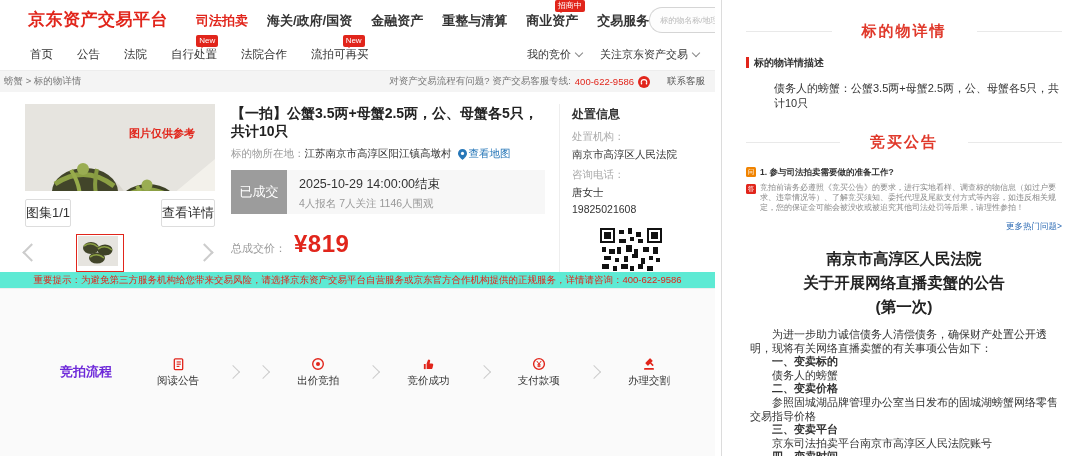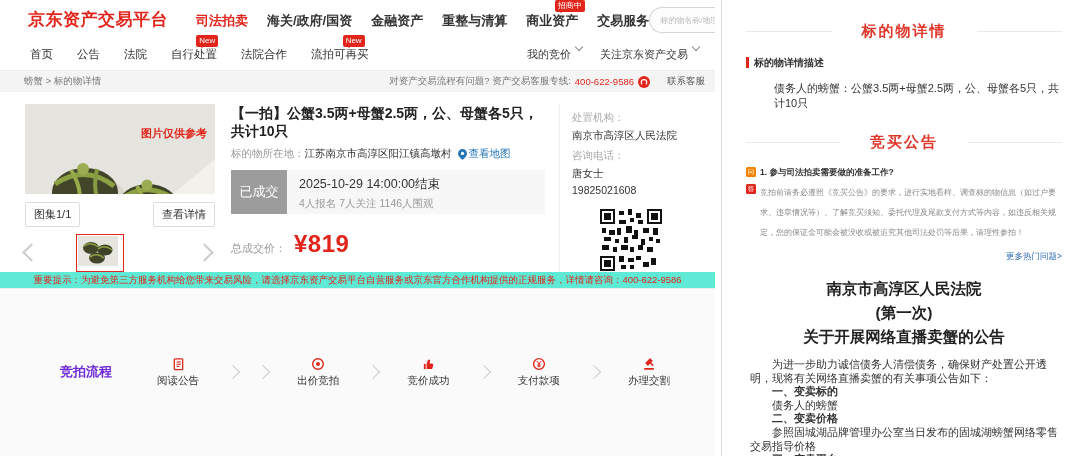--- a/index.html
+++ b/index.html
@@ -20,39 +20,39 @@
   .tag-badge::after{content:"";position:absolute;left:4px;bottom:-3px;border:2px solid transparent;border-top-color:#e1251b;}
   .search-wrap{margin-left:auto;margin-right:14px;display:flex;align-items:center;height:26px;margin-top:2px;}
   .search-input{width:88px;height:24px;border:1px solid #d5d5d5;border-right:none;border-radius:13px 0 0 13px;padding:0 4px 0 10px;font-size:8px;color:#666;outline:none;background:#fdfdfd;}
   .search-input::placeholder{color:#b8b8b8;}
 
   
   .hdr2{height:32px;display:flex;align-items:center;padding:0 16px 0 30px;border-bottom:1px solid #ededed;}
   .subnav{display:flex;align-items:center;gap:24px;}
   .subnav-item{font-size:11.5px;color:#333;position:relative;cursor:pointer;white-space:nowrap;}
   .hdr2-right{margin-left:auto;display:flex;align-items:center;gap:18px;}
-  .drop-link{font-size:11px;color:#333;cursor:pointer;display:flex;white-space:nowrap;}
+  .drop-link{font-size:11px;color:#333;cursor:pointer;display:flex;align-items:center;white-space:nowrap;}
   .caret{width:5px;height:5px;border-right:1px solid #888;border-bottom:1px solid #888;transform:rotate(45deg);display:inline-block;margin-left:5px;margin-top:-3px;}
 
   
-  .crumb-bar{height:21px;background:#f4f4f4;display:flex;align-items:center;padding:0 10px 0 24px;font-size:9.5px;color:#777;}
+  .crumb-bar{height:21px;background:#f4f4f4;display:flex;align-items:center;padding:0 10px 0 4px;font-size:9.5px;color:#777;}
   .crumb-right{margin-left:auto;display:flex;align-items:center;gap:4px;}
   .hotline{color:#e1251b;}
   .contact-svc{color:#555;cursor:pointer;display:flex;align-items:center;gap:17px;}
 
   
   .main{flex:1;display:flex;padding:12px 25px 0 25px;overflow:hidden;}
 
   
   .gallery-col{width:190px;flex:0 0 190px;display:flex;flex-direction:column;}
   .product-image{width:190px;height:196px;position:relative;background:#e6e4df;overflow:hidden;}
   .product-image svg{display:block;}
-  .watermark-note{position:absolute;top:22px;right:8px;color:#e1251b;font-size:11px;font-weight:bold;}
+  .watermark-note{position:absolute;top:22px;right:20px;color:#e1251b;font-size:11px;font-weight:bold;}
   .gallery-actions{display:flex;justify-content:space-between;margin-top:8px;}
-  .g-btn{border:1px solid #ddd;background:#fff;font-size:11px;color:#333;padding:4px 8px;border-radius:2px;cursor:pointer;white-space:nowrap;}
+  .g-btn{border:1px solid #ddd;background:#fff;font-size:13px;color:#333;padding:4px 0;border-radius:2px;cursor:pointer;white-space:nowrap;}
   .thumb-row{display:flex;align-items:center;margin-top:7px;height:40px;}
   .arrow{width:11px;height:11px;border-right:2px solid #ccc;border-bottom:2px solid #ccc;display:inline-block;cursor:pointer;flex-shrink:0;}
   .arrow.prev{transform:rotate(135deg);margin-left:0;}
   .arrow.next{transform:rotate(-45deg);margin-left:auto;margin-right:4px;}
   .thumb{width:44px;height:34px;border:1px solid #e1251b;padding:1px;margin-left:38px;background:#fff;cursor:pointer;}
 
   
   .detail-col{flex:1;padding:0 14px 0 16px;overflow:hidden;}
   .lot-title{font-size:14px;font-weight:bold;color:#222;line-height:18px;}
   .loc-line{display:flex;align-items:center;margin-top:7px;font-size:10.5px;white-space:nowrap;}
@@ -98,21 +98,21 @@
   .sec-header .line{flex:1;height:1px;background:#e9e9e9;}
   .sec-title{color:#e0392b;font-size:15px;font-weight:bold;letter-spacing:2px;white-space:nowrap;}
   .desc-label{margin-top:16px;font-size:10px;font-weight:bold;color:#333;border-left:3px solid #e1251b;padding-left:5px;line-height:11px;}
   .desc-text{margin-top:13px;font-size:11px;color:#333;padding-left:28px;}
   .faq{margin-top:14px;}
   .faq-row{display:flex;align-items:flex-start;margin-bottom:5px;}
   .faq-badge{width:10px;height:10px;border-radius:1.5px;color:#fff;font-size:6.5px;line-height:10px;text-align:center;flex-shrink:0;margin-right:4px;margin-top:1px;}
   .faq-badge.q{background:#f08300;}
   .faq-badge.a{background:#e1251b;}
   .faq-q-text{font-size:8.5px;font-weight:bold;color:#333;line-height:12px;}
-  .faq-a-text{font-size:8px;color:#8a8a8a;line-height:20px;}
+  .faq-a-text{font-size:8px;color:#8a8a8a;line-height:10px;}
   .more-link{display:block;text-align:right;font-size:8.5px;color:#2e6cb5;margin-top:8px;cursor:pointer;}
   .announce-title{margin-top:14px;text-align:center;font-size:15.5px;font-weight:bold;color:#222;line-height:24px;}
   .announce-body{margin-top:9px;padding:0 4px;}
   .announce-body p{margin:0;font-size:11px;color:#333;line-height:13.6px;text-indent:2em;}
   .announce-body p.bold{font-weight:bold;}
 
   svg{display:block;}
 </style>
 </head>
 <body>
@@ -266,20 +266,21 @@
           </div>
         </div>
         <div class="price-row">
           <span class="price-label">总成交价：</span>
           <span class="price-value">¥819</span>
         </div>
 
       </div>
 
       <div class="disposal-col">
+        <div class="disp-title">处置信息</div>
         <div class="disp-label">处置机构：</div>
         <div class="disp-value">南京市高淳区人民法院</div>
         <div class="disp-label">咨询电话：</div>
         <div class="disp-value">唐女士</div>
         <div class="disp-value">19825021608</div>
         <div class="qr-wrap">
           <svg viewBox="0 0 29 29" shape-rendering="crispEdges">
             <rect width="29" height="29" fill="#fff"></rect>
             <g fill="#111">
               <rect x="0" y="0" width="7" height="7"></rect>
@@ -425,22 +426,22 @@
       </div>
       <div class="faq-row">
         <span class="faq-badge a">答</span>
         <span class="faq-a-text">竞拍前请务必遵照《竞买公告》的要求，进行实地看样、调查标的物信息（如过户要求、违章情况等）、了解竞买须知、委托代理及尾款支付方式等内容，如违反相关规定，您的保证金可能会被没收或被追究其他司法处罚等后果，请理性参拍！</span>
       </div>
       <span class="more-link">更多热门问题&gt;</span>
     </div>
 
     <div class="announce-title">
       <div>南京市高淳区人民法院</div>
+      <div>关于开展网络直播卖蟹的公告</div>
       <div>(第一次)</div>
-      <div>关于开展网络直播卖蟹的公告</div>
     </div>
 
     <div class="announce-body">
       <p>为进一步助力诚信债务人清偿债务，确保财产处置公开透明，现将有关网络直播卖蟹的有关事项公告如下：</p>
       <p class="bold">一、变卖标的</p>
       <p>债务人的螃蟹</p>
       <p class="bold">二、变卖价格</p>
       <p>参照固城湖品牌管理办公室当日发布的固城湖螃蟹网络零售交易指导价格</p>
       <p class="bold">三、变卖平台</p>
       <p>京东司法拍卖平台南京市高淳区人民法院账号</p>

